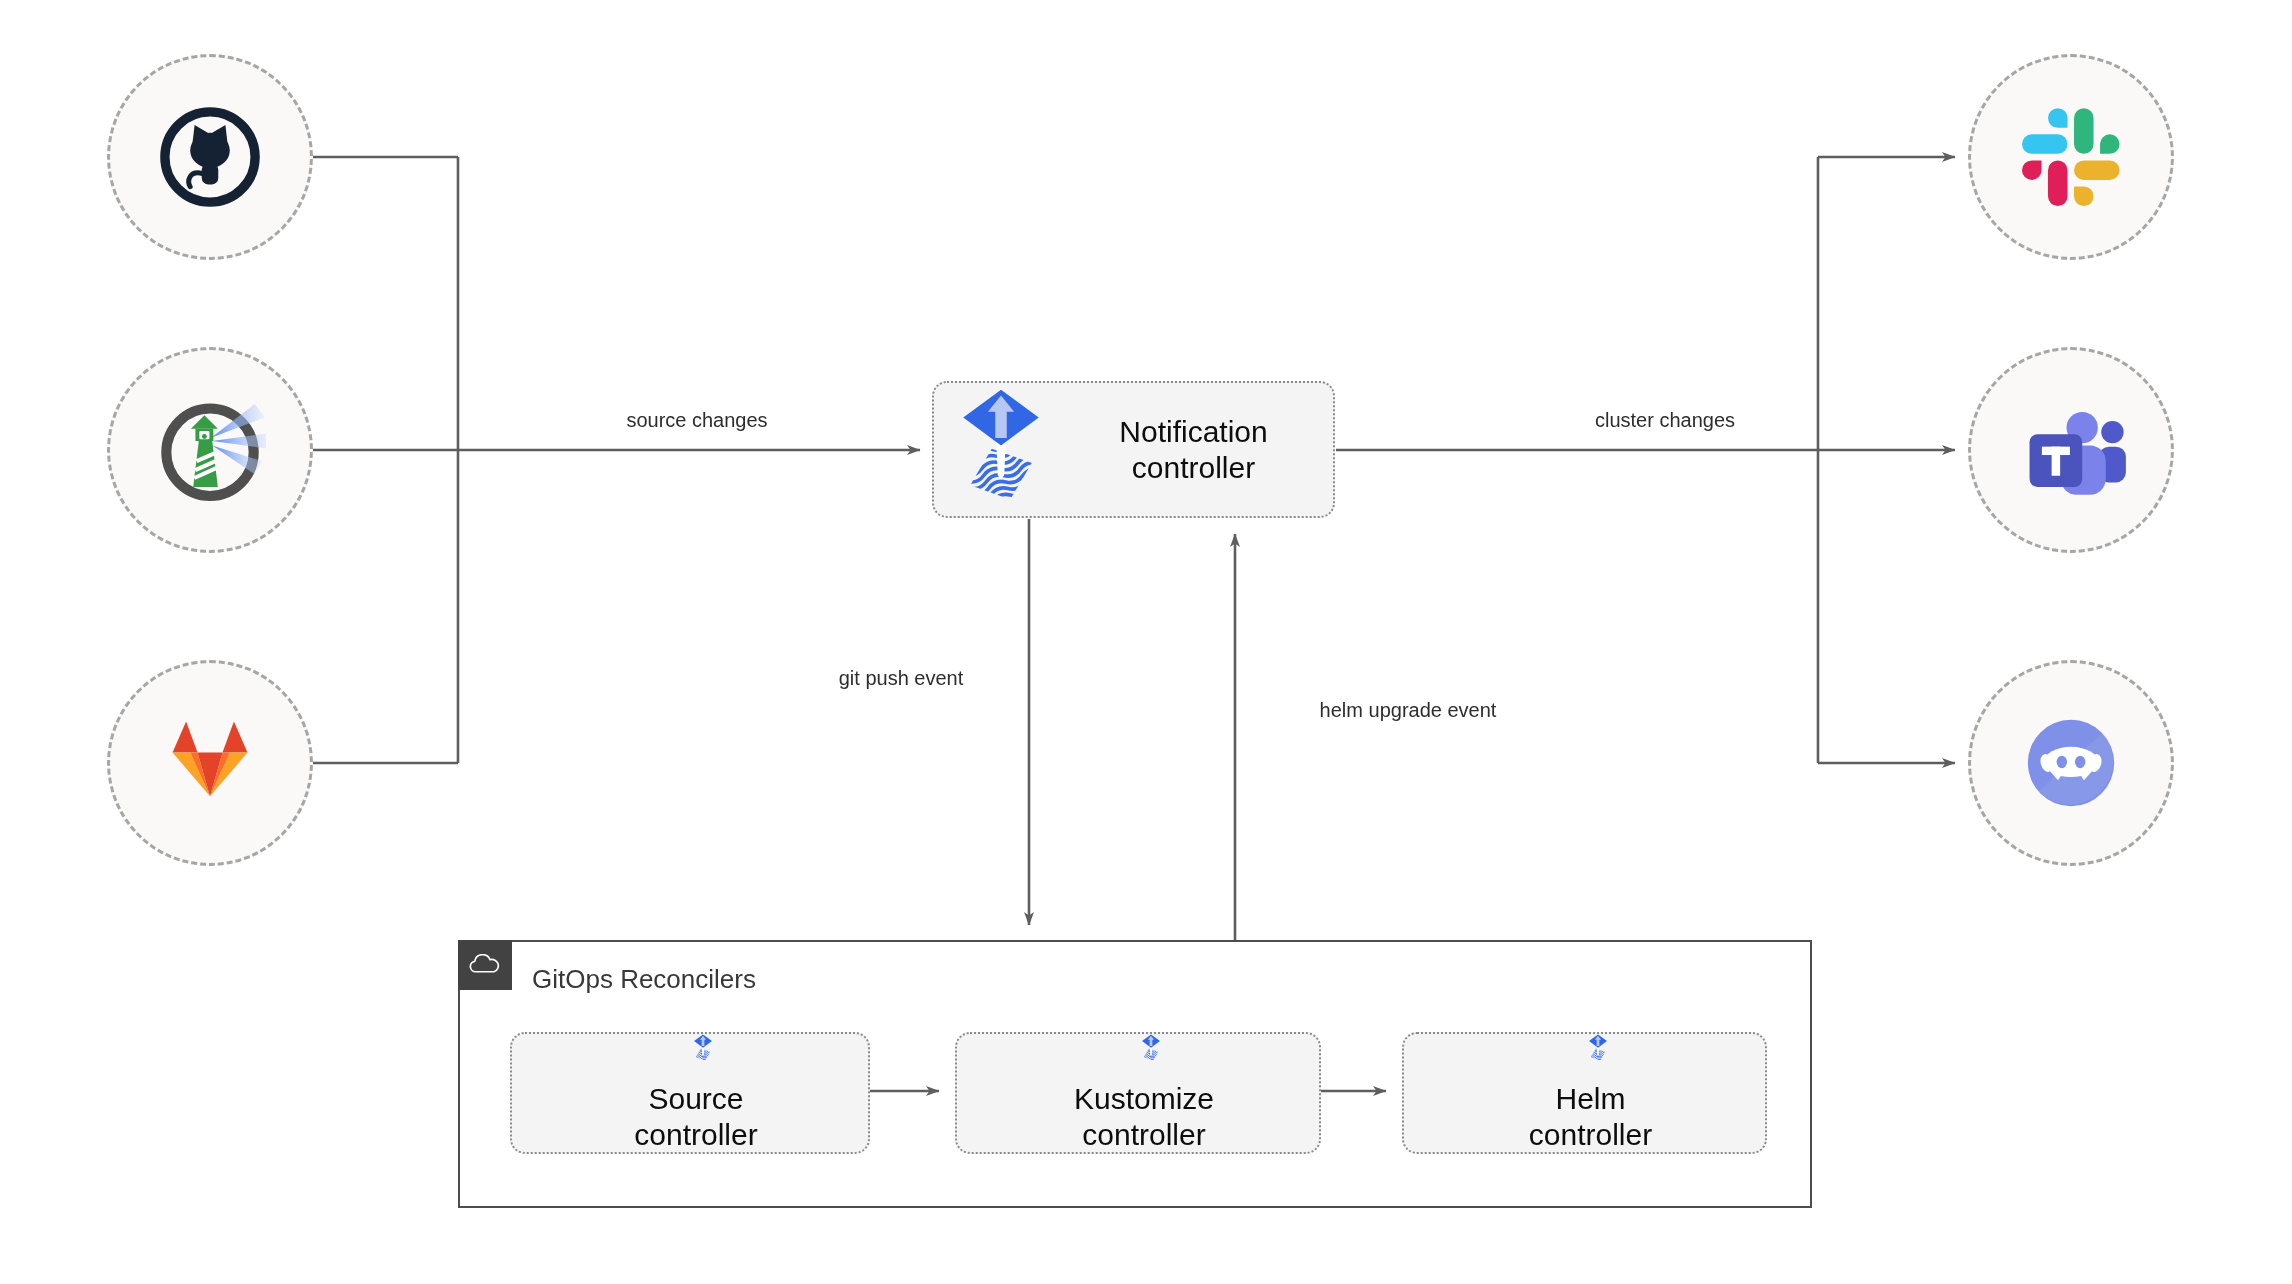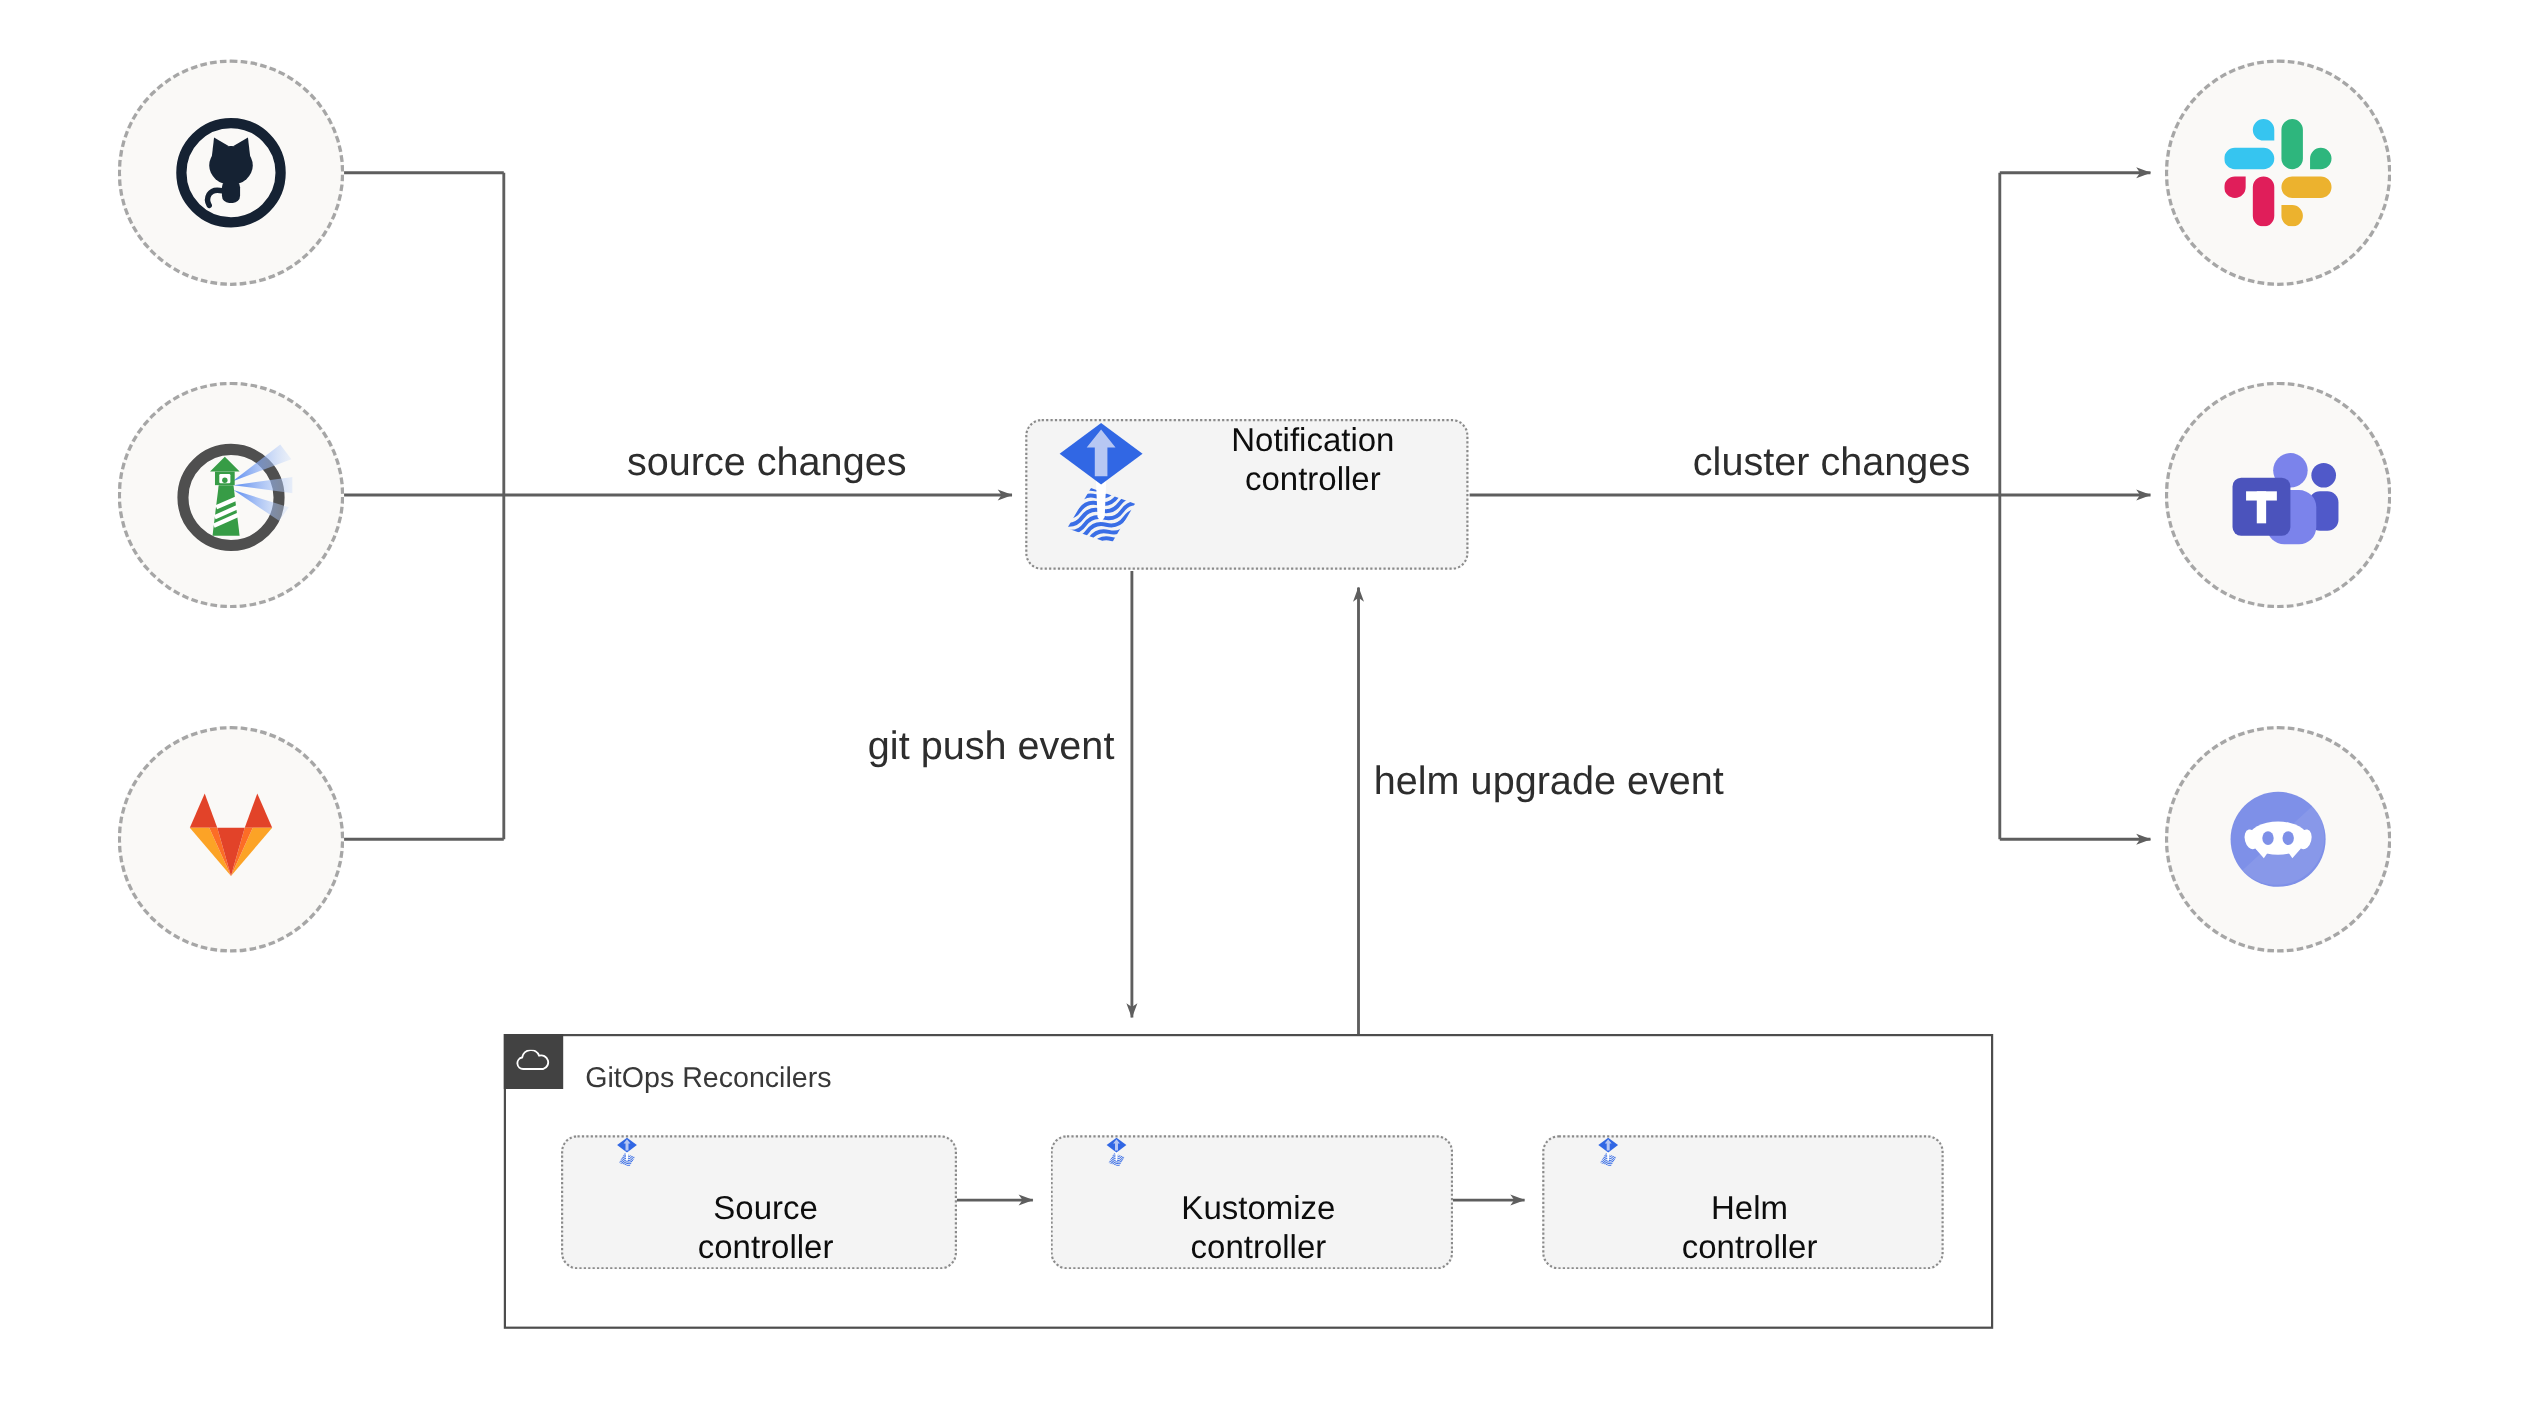--- a/index.html
+++ b/index.html
@@ -12,21 +12,21 @@
   
   .node{
     position:absolute;width:206px;height:206px;border-radius:50%;
     background:#faf9f7;border:3px dashed #a6a6a6;box-sizing:border-box;
     display:flex;align-items:center;justify-content:center;z-index:3;
   }
 
   
   .ctrl-box{
     position:absolute;background:#f4f4f4;border:2.4px dotted #8a8a8a;border-radius:15px;
-    box-sizing:border-box;display:flex;z-index:3;
+    box-sizing:border-box;display:flex;align-items:center;z-index:3;
   }
   .ctrl-box .box-label{
     flex:1;text-align:center;color:#0d0d0d;font-size:30px;line-height:1.18;
     white-space:pre-line;padding-right:14px;
   }
   .notif-box{left:932px;top:381px;width:403px;height:137px;padding-left:26px;gap:26px;}
   .small-box{top:90px;height:122px;padding-left:26px;gap:18px;flex-direction:column;}
 
   
   .gitops-container{
@@ -38,21 +38,21 @@
     display:flex;align-items:center;justify-content:center;
   }
   .container-title{
     position:absolute;left:72px;top:12px;height:50px;line-height:50px;
     font-size:26px;color:#383838;
   }
 
   
   .edge-label{
     position:absolute;transform:translate(-50%,-50%);background:#ffffff;
-    padding:1px 7px;font-size:36px;color:#2d2d2d;white-space:nowrap;z-index:4;
+    padding:1px 7px;font-size:20px;color:#2d2d2d;white-space:nowrap;z-index:4;
   }
   .defs-hidden{position:absolute;width:0;height:0;overflow:hidden;}
 </style>
 </head>
 <body>
 
 <svg class="defs-hidden" aria-hidden="true">
   <defs>
     <linearGradient id="beamGrad" x1="0" y1="0" x2="1" y2="0">
       <stop offset="0" stop-color="#4f83f0" stop-opacity="0.95"></stop>

